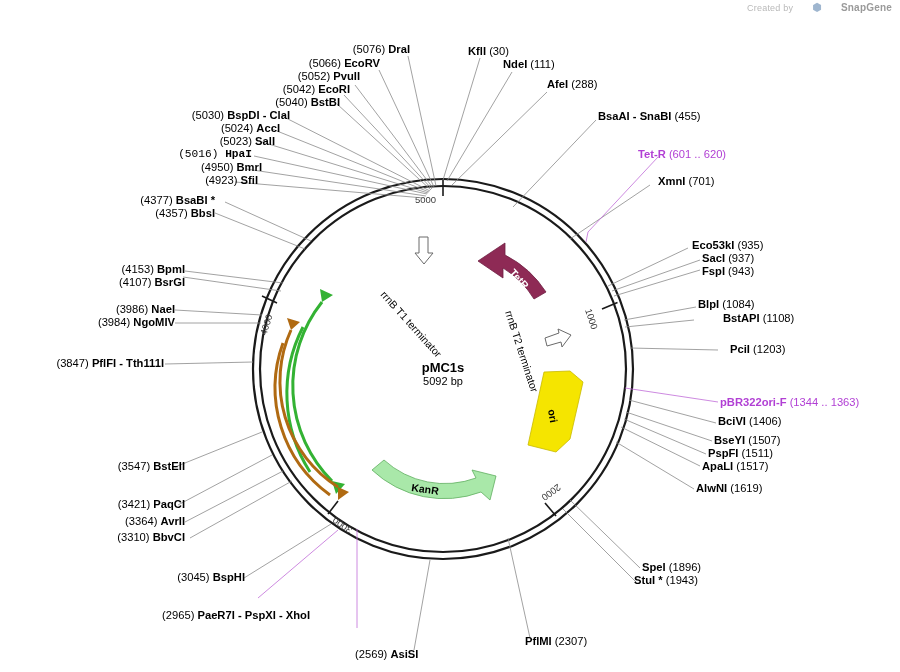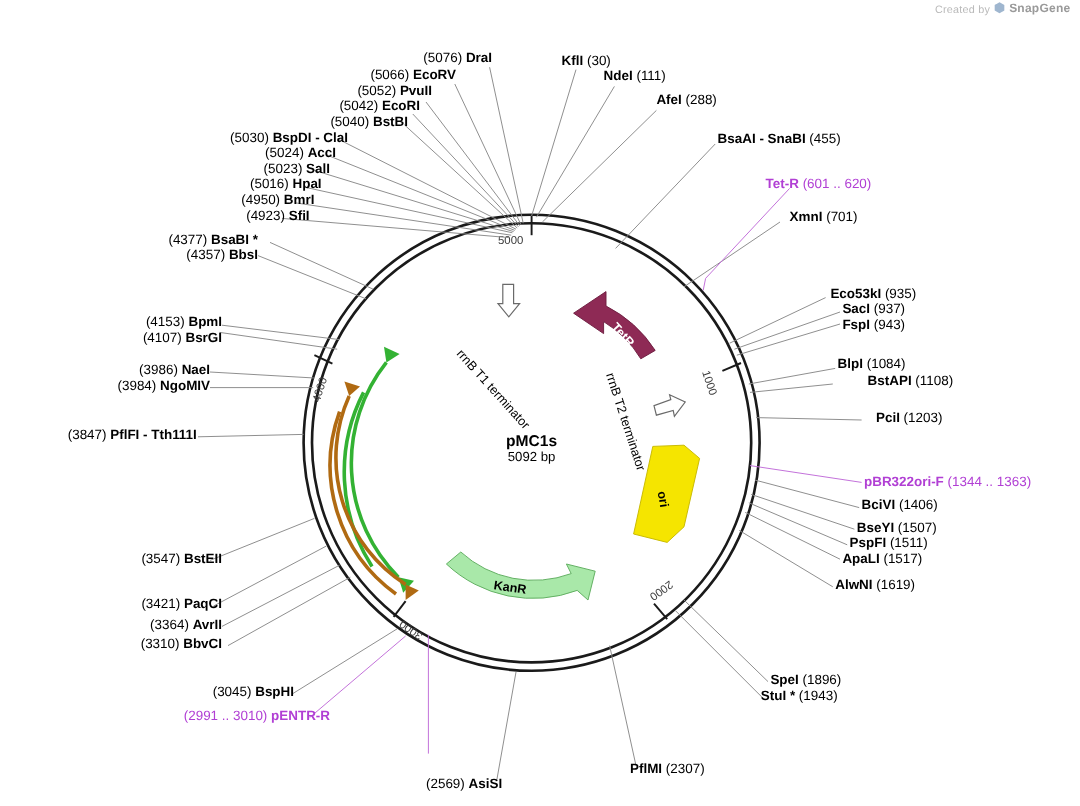--- a/index.html
+++ b/index.html
@@ -19,21 +19,21 @@
   }
   .credit {
     position: absolute;
     right: 8px;
     top: 2px;
     font-size: 9px;
     color: #b9b9b9;
     letter-spacing: .2px;
     display: flex;
     align-items: center;
-    gap: 3px;
+    gap: 19px;
   }
   .credit .mark {
     color: #9fb6cf;
     font-size: 11px;
     line-height: 1;
   }
   .credit .brand {
     color: #9a9a9a;
     font-weight: bold;
     font-size: 10px;
@@ -240,21 +240,21 @@
   </div>
   <div class="lbl r" style="left:110px; top:109px; width:180px;">
     <span class="pos">(5030)</span> <span class="nm">BspDI  -  ClaI</span>
   </div>
   <div class="lbl r" style="left:100px; top:122px; width:180px;">
     <span class="pos">(5024)</span> <span class="nm">AccI</span>
   </div>
   <div class="lbl r" style="left:95px; top:135px; width:180px;">
     <span class="pos">(5023)</span> <span class="nm">SalI</span>
   </div>
-  <div class="lbl r" style="left:88px; top:148px; width:180px;">
+  <div class="lbl r" style="left:72px; top:148px; width:180px;font-family:Liberation Mono, monospace;">
     <span class="pos">(5016)</span> <span class="nm">HpaI</span>
   </div>
   <div class="lbl r" style="left:82px; top:161px; width:180px;">
     <span class="pos">(4950)</span> <span class="nm">BmrI</span>
   </div>
   <div class="lbl r" style="left:78px; top:174px; width:180px;">
     <span class="pos">(4923)</span> <span class="nm">SfiI</span>
   </div>
   <div class="lbl r" style="left:35px; top:194px; width:180px;">
     <span class="pos">(4377)</span> <span class="nm">BsaBI *</span>
@@ -285,22 +285,22 @@
   </div>
   <div class="lbl r" style="left:5px; top:515px; width:180px;">
     <span class="pos">(3364)</span> <span class="nm">AvrII</span>
   </div>
   <div class="lbl r" style="left:5px; top:531px; width:180px;">
     <span class="pos">(3310)</span> <span class="nm">BbvCI</span>
   </div>
   <div class="lbl r" style="left:60px; top:571px; width:185px;">
     <span class="pos">(3045)</span> <span class="nm">BspHI</span>
   </div>
-  <div class="lbl r purple" style="left:60px; top:591px; width:215px;">
-    <span class="pos">(2991 .. 3010)</span> <span class="nm">pENTR-R</span>
+  <div class="lbl r" style="left:40px; top:609px; width:270px;">
+    <span class="pos">(2965)</span> <span class="nm">PaeR7I  -  PspXI  -  XhoI</span>
   </div>
 
   <div class="lbl" style="left:468px; top:45px;">
     <span class="nm">KflI</span> <span class="pos">(30)</span>
   </div>
   <div class="lbl" style="left:503px; top:58px;">
     <span class="nm">NdeI</span> <span class="pos">(111)</span>
   </div>
   <div class="lbl" style="left:547px; top:78px;">
     <span class="nm">AfeI</span> <span class="pos">(288)</span>

